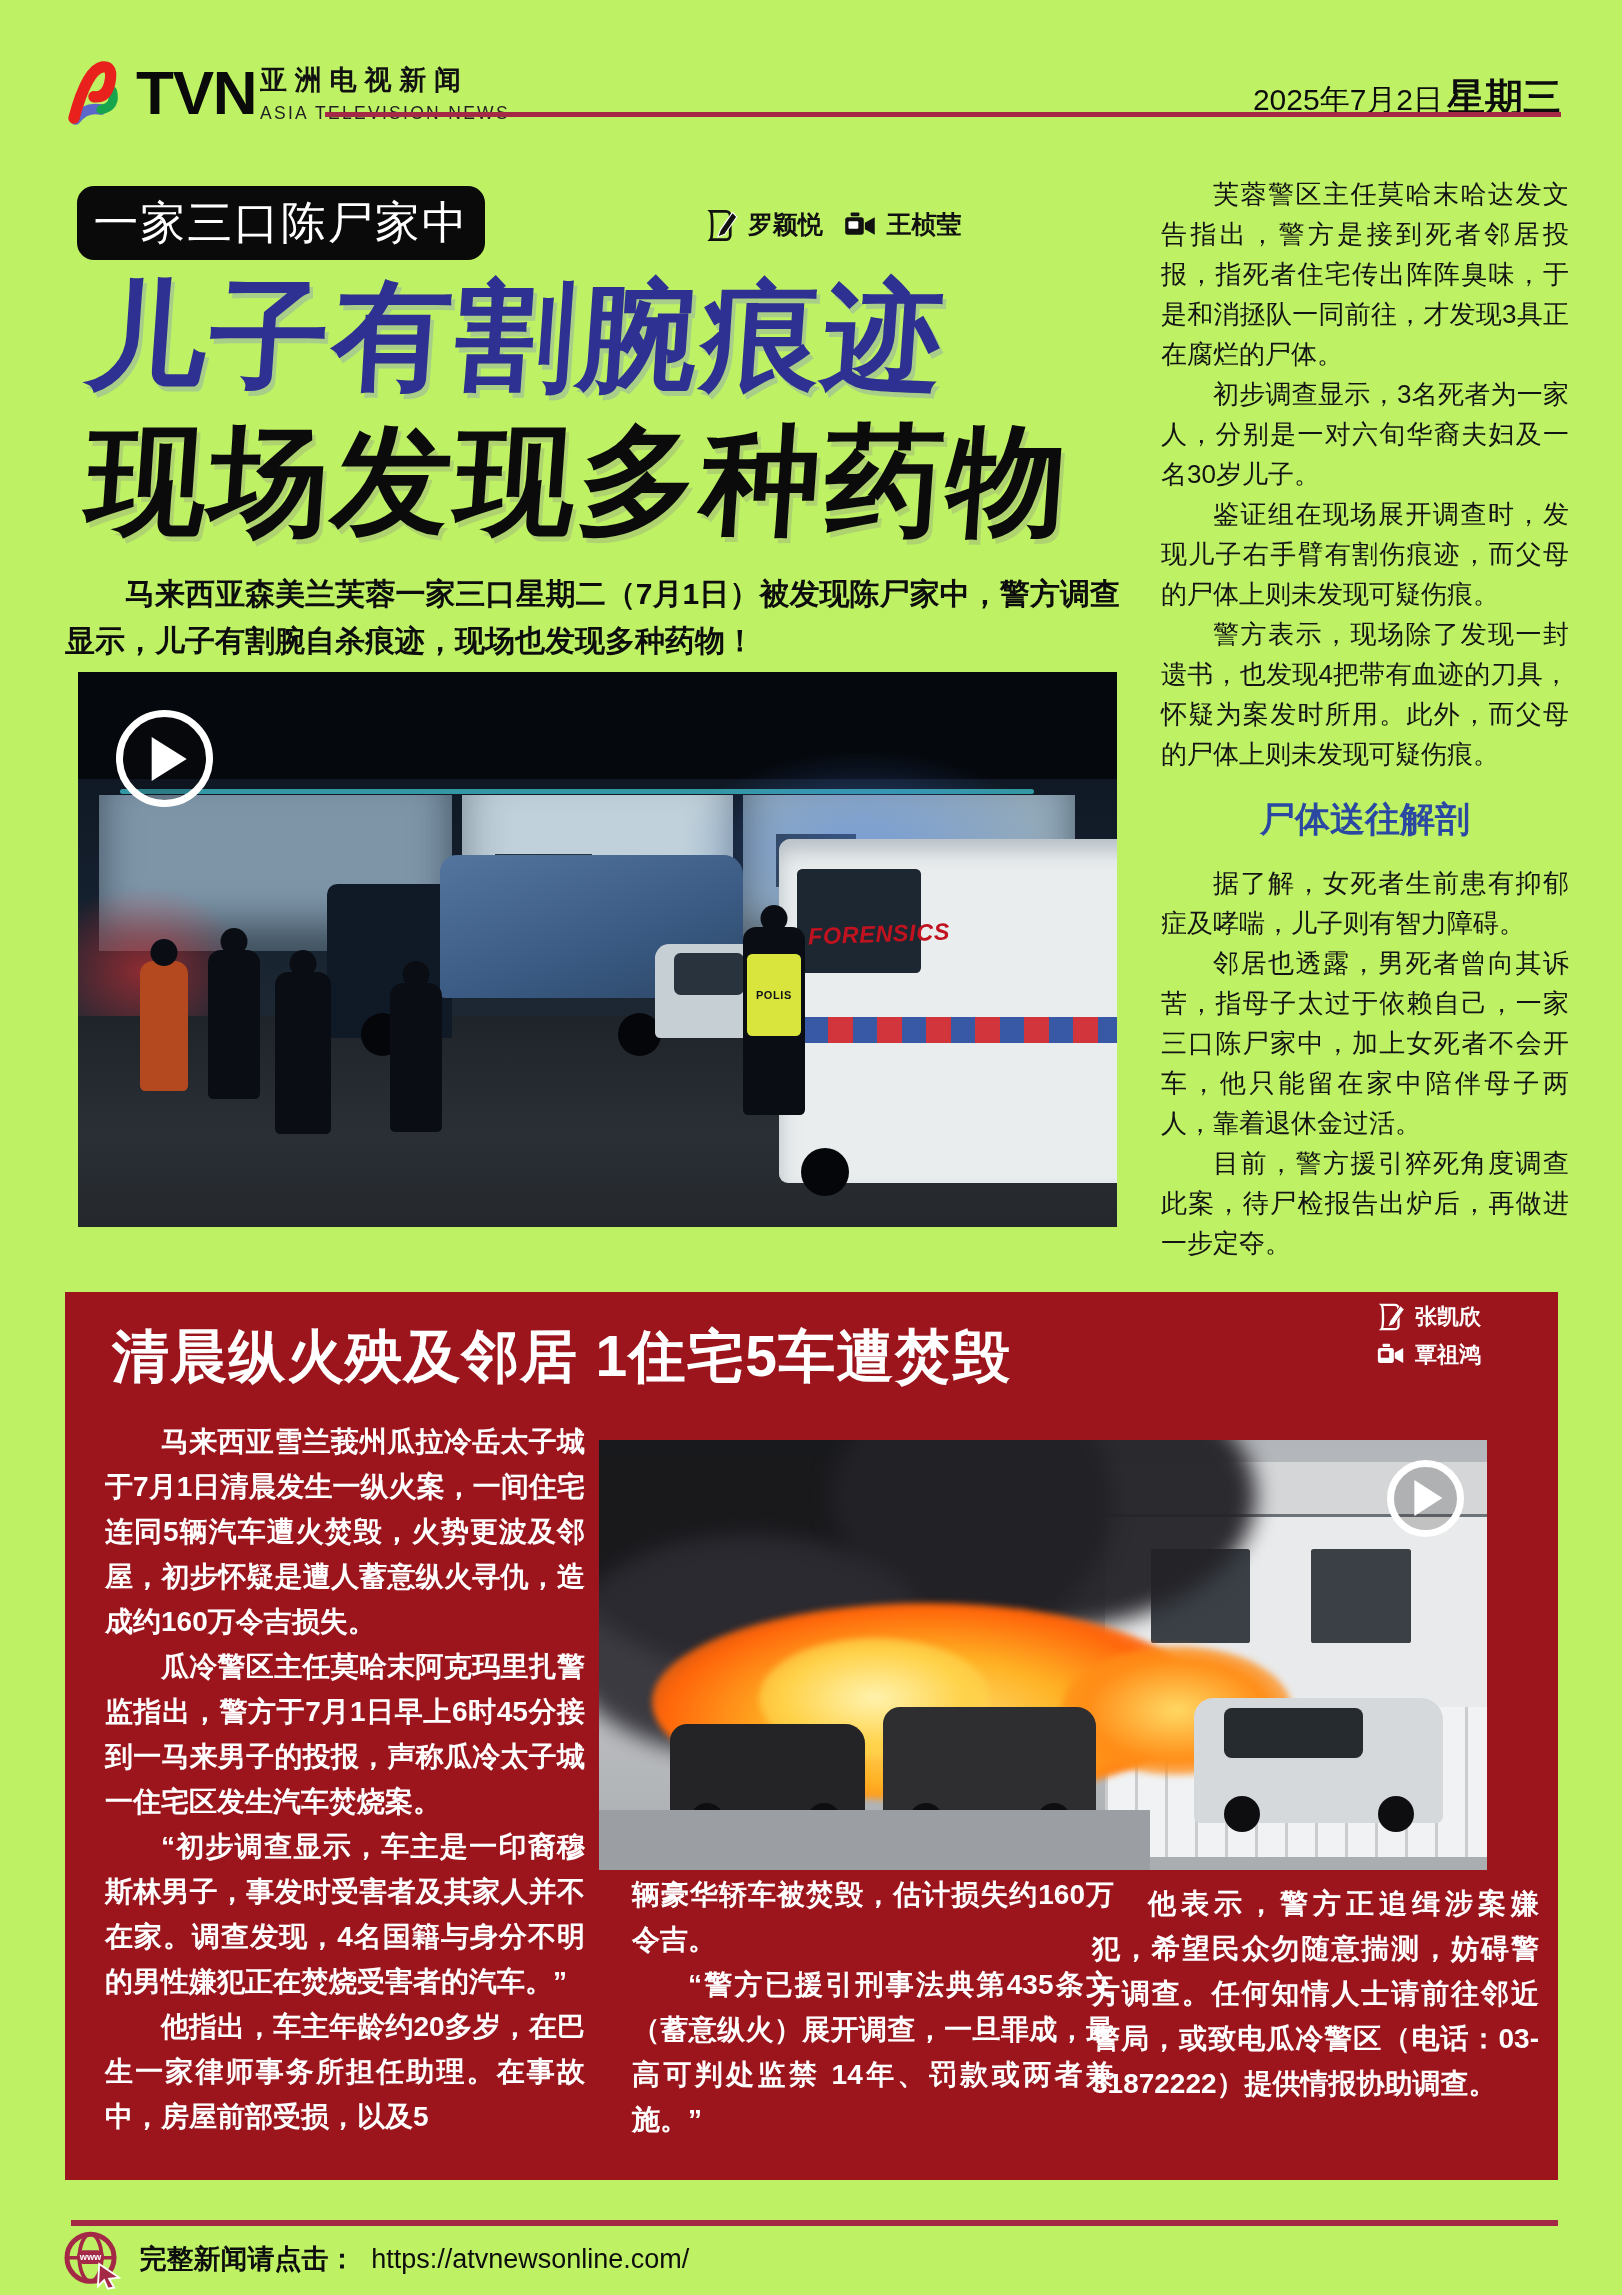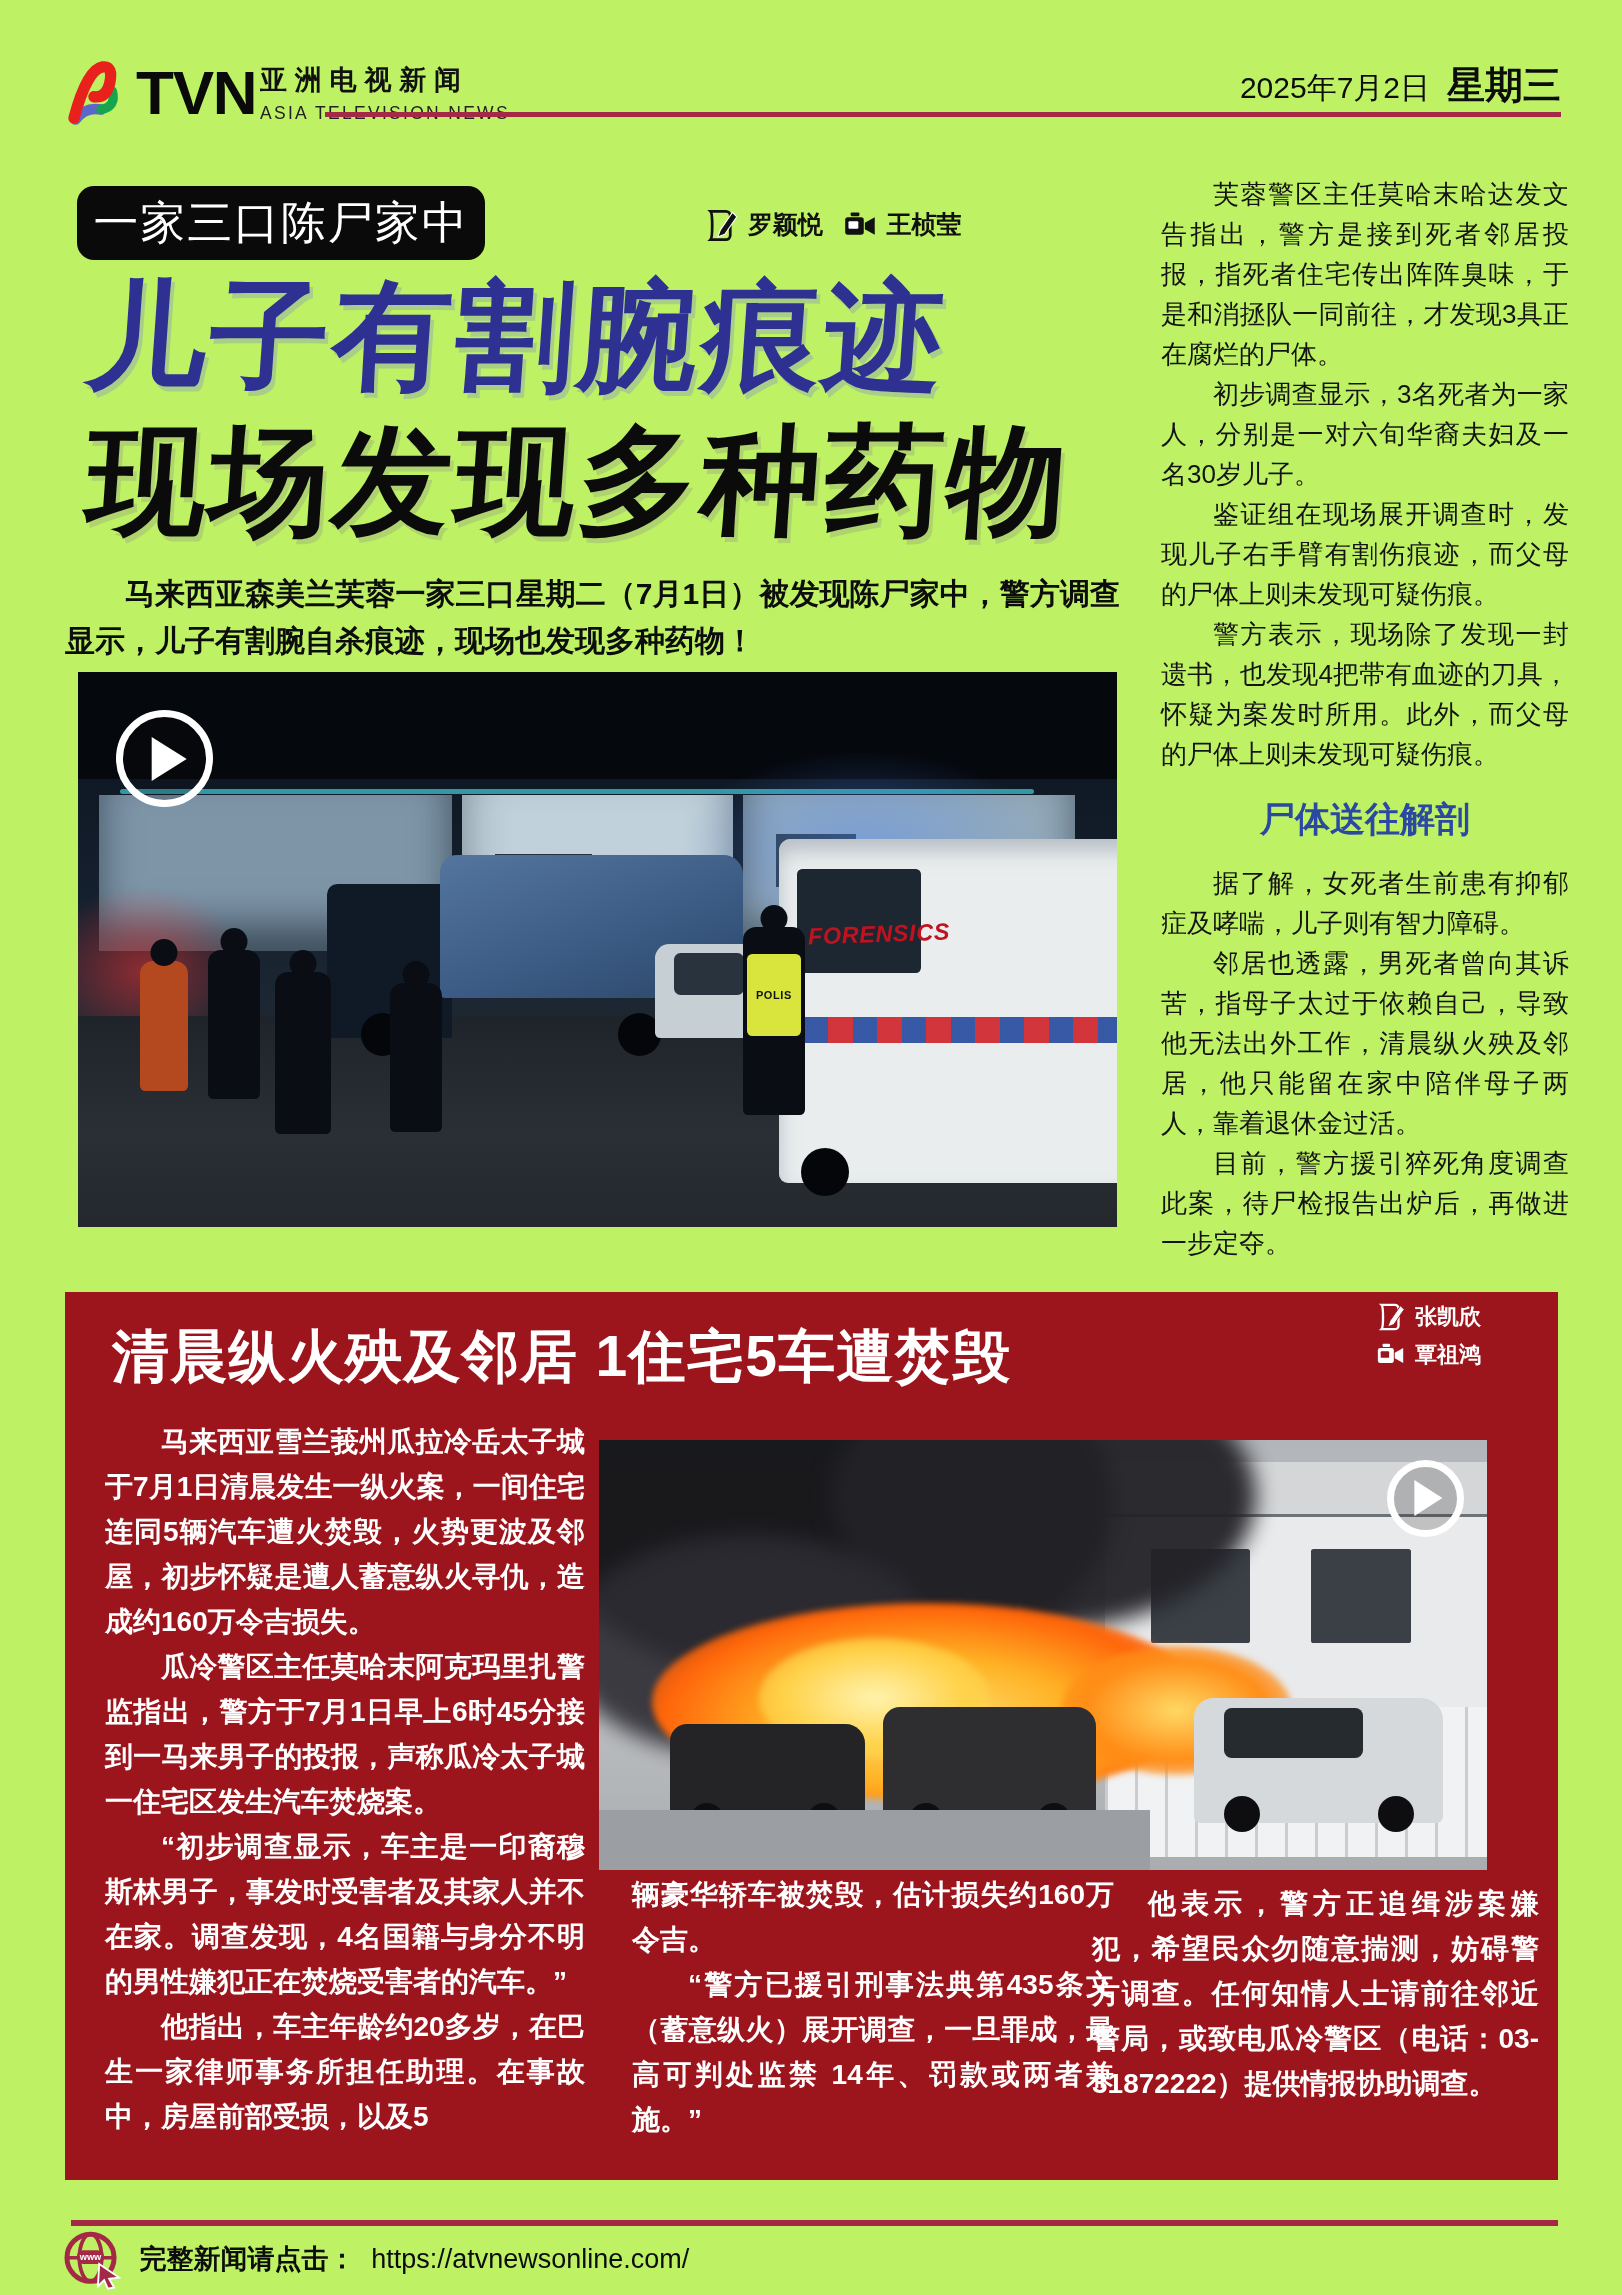--- a/index.html
+++ b/index.html
@@ -10,21 +10,21 @@
   body{background:#888;font-family:"Liberation Sans",sans-serif;}
   .page{position:relative;width:1623px;height:2295px;background:#bef264;overflow:hidden;margin:0 auto;}
 
   
   .logo-wrap{position:absolute;left:62px;top:57px;display:flex;align-items:center;}
   .logo-mark{width:78px;height:71px;}
   .logo-text{font-size:62px;font-weight:900;color:#0a0a0a;letter-spacing:-1.3px;margin-left:-3.9px;}
   .brand{position:absolute;left:260px;top:62px;}
   .brand-cn{font-size:27px;font-weight:800;color:#111;letter-spacing:7.8px;}
   .brand-en{font-size:17.5px;font-weight:500;color:#222;letter-spacing:2.3px;margin-top:5.2px;}
-  .dateblock{position:absolute;right:62px;top:60px;display:flex;align-items:baseline;gap:17px;}
+  .dateblock{position:absolute;right:62px;top:72px;display:flex;align-items:baseline;gap:4px;}
   .date-txt{font-size:30px;font-weight:500;color:#0d0d0d;}
   .weekday-txt{font-size:38px;font-weight:900;color:#0d0d0d;}
   .header-rule{position:absolute;left:325px;right:62px;top:112px;height:5.2px;background:var(--rule_maroon);}
 
   
   .kicker{position:absolute;left:77px;top:186px;width:408px;height:74px;background:#0a0a0a;
     border-radius:17px;display:flex;align-items:center;justify-content:center;}
   .kicker span{color:#fff;font-size:45px;font-weight:400;letter-spacing:1.9px;}
   .credits1{position:absolute;left:704px;top:208px;display:flex;align-items:center;gap:19.5px;color:#111;}
   .credit{display:flex;align-items:flex-start;gap:9px;}
@@ -230,21 +230,21 @@
   <div class="col-right">
     <div>
         <p class="body-p">芙蓉警区主任莫哈末哈达发文告指出，警方是接到死者邻居投报，指死者住宅传出阵阵臭味，于是和消拯队一同前往，才发现3具正在腐烂的尸体。</p>
         <p class="body-p">初步调查显示，3名死者为一家人，分别是一对六旬华裔夫妇及一名30岁儿子。</p>
         <p class="body-p">鉴证组在现场展开调查时，发现儿子右手臂有割伤痕迹，而父母的尸体上则未发现可疑伤痕。</p>
         <p class="body-p">警方表示，现场除了发现一封遗书，也发现4把带有血迹的刀具，怀疑为案发时所用。此外，而父母的尸体上则未发现可疑伤痕。</p>
       </div>
     <h3 class="subhead">尸体送往解剖</h3>
     <div>
         <p class="body-p">据了解，女死者生前患有抑郁症及哮喘，儿子则有智力障碍。</p>
-        <p class="body-p">邻居也透露，男死者曾向其诉苦，指母子太过于依赖自己，导致他无法出外工作，清晨纵火殃及邻居，他只能留在家中陪伴母子两人，靠着退休金过活。</p>
+        <p class="body-p">邻居也透露，男死者曾向其诉苦，指母子太过于依赖自己，一家三口陈尸家中，加上女死者不会开车，他只能留在家中陪伴母子两人，靠着退休金过活。</p>
         <p class="body-p">目前，警方援引猝死角度调查此案，待尸检报告出炉后，再做进一步定夺。</p>
       </div>
   </div>
 
   <div class="red-panel">
     <div class="a2-title">清晨纵火殃及邻居 1住宅5车遭焚毁</div>
 
     <div class="credits2">
       <div class="credit">
         <svg viewBox="0 0 64 64" fill="none">

